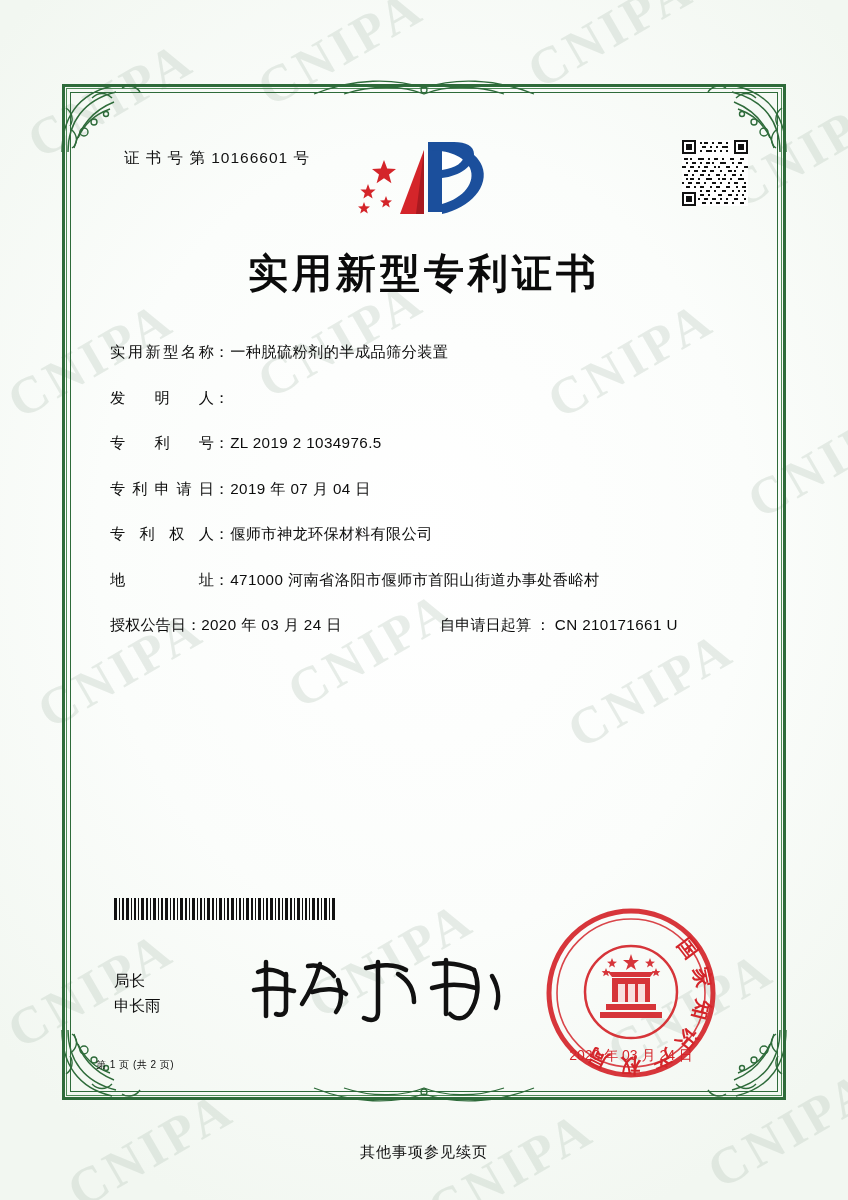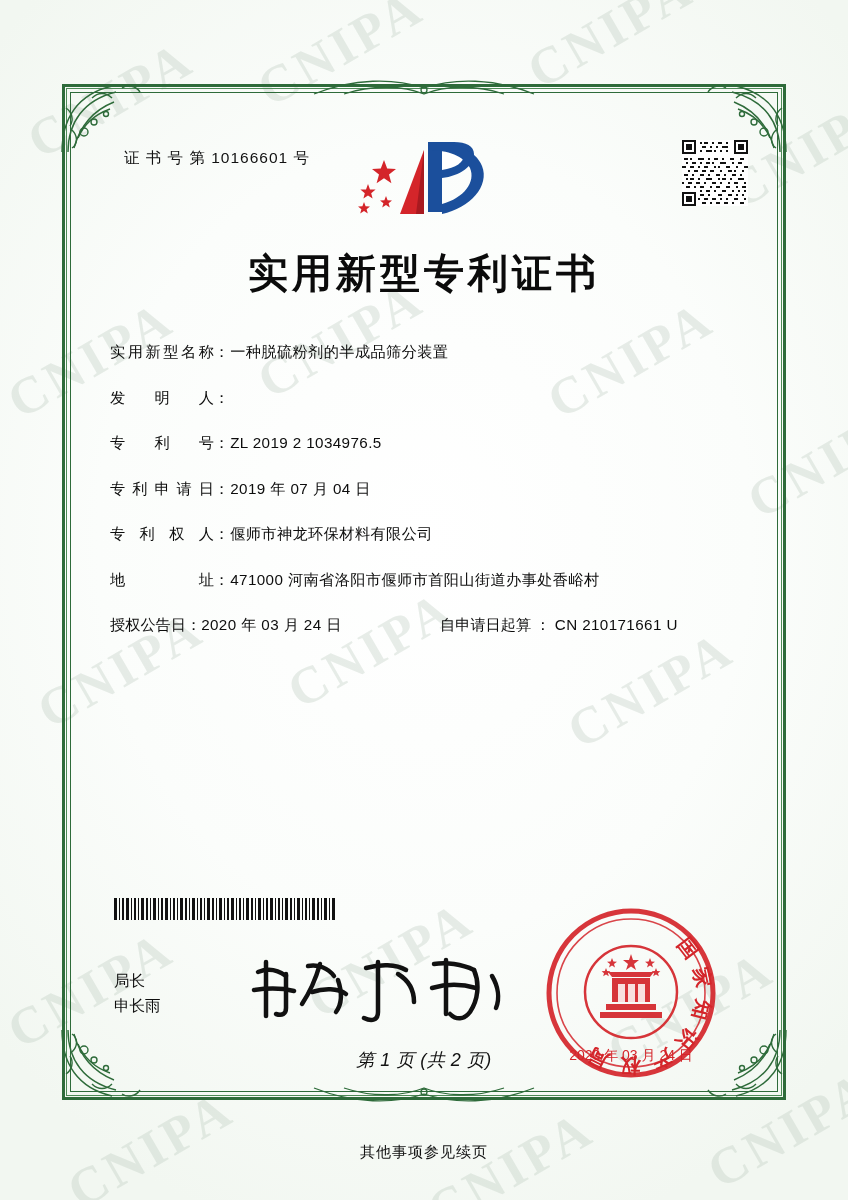--- a/index.html
+++ b/index.html
@@ -228,26 +228,25 @@
     top: 790px;
     width: 186px;
     height: 186px;
   }
 
   .page-num {
     position: absolute;
     left: 0;
     right: 0;
     bottom: 8px;
-    text-align: center;
-    font-size: 18px;
+    text-align: left;
+    font-size: 10px;
     color: #111;
     font-family: "Liberation Sans", sans-serif;
     letter-spacing: 0.5px;
-    font-style: italic;
   }
 
   .footer-note {
     position: absolute;
     left: 0;
     right: 0;
     bottom: 38px;
     text-align: center;
     font-size: 15px;
     color: #111;

